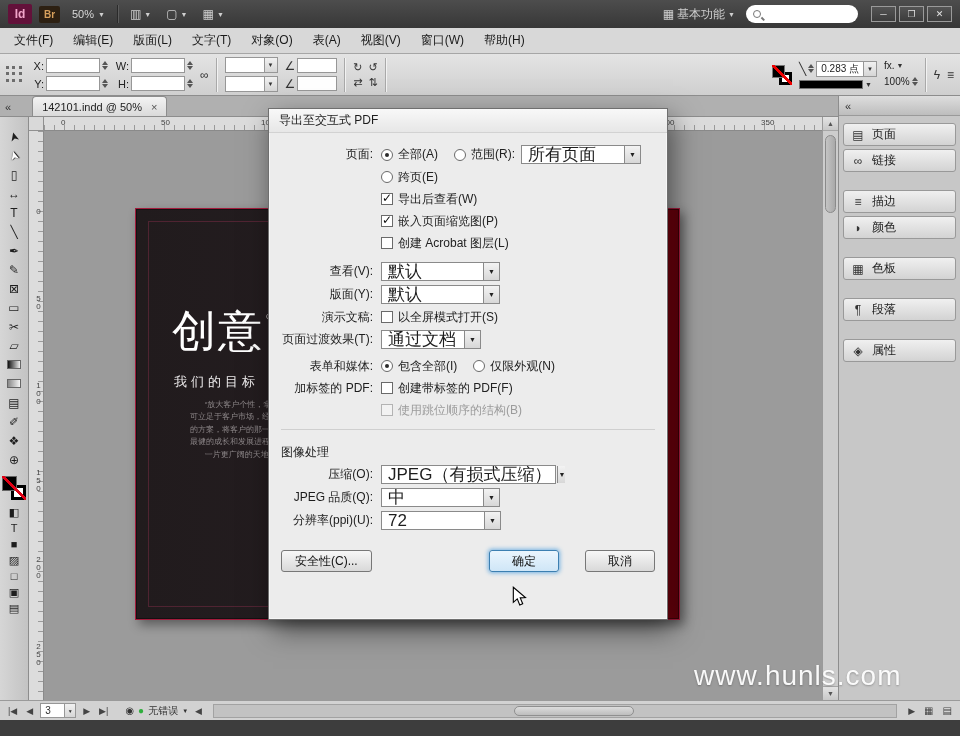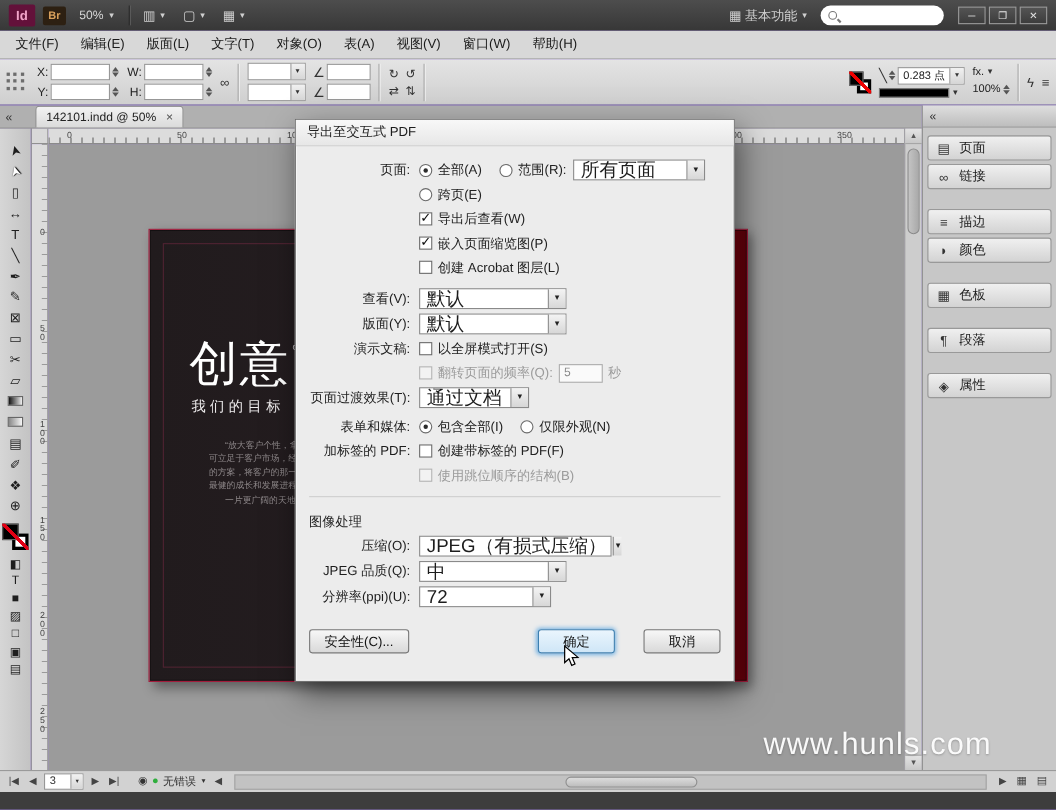--- a/index.html
+++ b/index.html
@@ -102,21 +102,21 @@
   .vnum:first-child { margin-top:76px; }
 
   
   .canvas { position:absolute; left:44px; top:131px; right:138px; bottom:36px; background:#9b9b9b; overflow:hidden; }
   .page { position:absolute; left:91px; top:77px; width:545px; height:412px;
     background:linear-gradient(90deg,#211b1d 0%,#241d20 42%,#43060d 62%,#8e000f 79%,#d01322 90%,#92000f 96%,#5c000a 100%);
     border:1px solid #a21c3c; box-shadow:4px 5px 10px rgba(0,0,0,.4), inset 0 0 0 1px rgba(0,0,0,.4); }
   .page .m-guides { position:absolute; inset:12px; border:1px solid rgba(220,60,110,.25); }
   .headline { position:absolute; left:36px; top:100px; font-size:44px; font-weight:300; color:#ffffff; letter-spacing:2px; line-height:1; }
   .headline-sub { position:absolute; left:130px; top:104px; font-size:7px; color:#c9c4c6; letter-spacing:1px; }
-  .subtitle { position:absolute; left:38px; top:152px; font-size:13px; color:#eceaeb; letter-spacing:4px; }
+  .subtitle { position:absolute; left:38px; top:164px; font-size:13px; color:#eceaeb; letter-spacing:4px; }
   .body-text { position:absolute; left:28px; top:190px; width:156px; font-size:8px; color:#8d8789; line-height:1.55; text-align:center; }
 
   .watermark { position:absolute; left:694px; top:660px; font-size:28px; color:rgba(255,255,255,.95);
     letter-spacing:1px; z-index:60; pointer-events:none; text-shadow:0 1px 2px rgba(0,0,0,.25); }
 
   
   .vscroll { position:absolute; right:122px; top:117px; width:16px; bottom:36px; background:#cdcdcd; border-left:1px solid #9a9a9a; }
   .vscroll .btn-up,.vscroll .btn-dn { position:absolute; left:0; right:0; height:14px; display:flex; align-items:center; justify-content:center; font-size:7px; color:#555; background:linear-gradient(#e3e3e3,#c8c8c8); }
   .vscroll .btn-up { top:0; border-bottom:1px solid #a6a6a6; }
   .vscroll .btn-dn { bottom:0; border-top:1px solid #a6a6a6; }
@@ -158,21 +158,21 @@
   .opt { display:flex; align-items:center; margin-right:16px; }
   .opt span { font-size:12px; }
   .radio { width:12px; height:12px; border-radius:50%; border:1px solid #6a6a6a; background:#fff; position:relative; margin-right:5px; flex:0 0 12px; }
   .radio.on::after { content:""; position:absolute; inset:3px; background:#2c2c2c; border-radius:50%; }
   .check { width:12px; height:12px; border:1px solid #6a6a6a; background:#fff; position:relative; margin-right:5px; flex:0 0 12px; }
   .check.on::after { content:"✓"; position:absolute; left:0; top:-3px; font-size:12px; color:#0b0b0b; }
   .combo { height:19px; background:#fff; border:1px solid #8a8a8a; display:flex; align-items:center; }
   .combo .val { flex:1; padding:0 6px; font-size:17px; color:#1d1d1d; white-space:nowrap; }
   .combo .arrow { width:16px; align-self:stretch; border-left:1px solid #8a8a8a; background:linear-gradient(#f3f3f3,#d7d7d7); display:flex; align-items:center; justify-content:center; }
   .combo .arrow::after { content:"▼"; font-size:7px; color:#222; }
-  .w120{width:120px;} .w130{width:134px;justify-content:flex-end;} .w100{width:100px;} .w175{width:175px;}
+  .w120{width:120px;} .w130{width:119px;justify-content:flex-end;} .w100{width:100px;} .w175{width:175px;}
   .mini-input { width:40px; height:17px; border:1px solid #ababab; background:#fafafa; font-size:11px; color:#8a8a8a; padding:0 4px; margin:0 5px; }
   .disabled, .disabled span { color:#9b9b9b; }
   .disabled .check { border-color:#b3b3b3; background:#f2f2f2; }
   .dsection { margin:10px 0 2px; padding-top:14px; border-top:1px solid #cfcfcf; font-size:12px; color:#1d1d1d; }
   .dbtn-row { display:flex; align-items:center; margin-top:20px; }
   .btn { height:22px; padding:0 13px; background:linear-gradient(#f7f7f7,#d9d9d9); border:1px solid #777;
     border-radius:3px; font-size:12px; color:#111; display:flex; align-items:center; justify-content:center; }
   .btn.default { background:linear-gradient(#eaf5fd,#cfe6f7); border-color:#3c7fb1; box-shadow:0 0 4px 1px #74b2e2; width:70px; }
   .btn.cancel { width:70px; margin-left:26px; }
   .btn.security { margin-right:auto; }
@@ -656,29 +656,20 @@
           <span class="arrow"></span>
         </div>
       </div>
       <div class="drow">
         <span class="dlabel">演示文稿:</span>
         <span class="opt">
           <span class="check"></span>
           <span>以全屏模式打开(S)</span>
         </span>
       </div>
-      <div class="drow disabled">
-        <span class="dlabel"></span>
-        <span class="opt" style="margin-right:0">
-          <span class="check"></span>
-          <span>翻转页面的频率(Q):</span>
-        </span>
-        <input class="mini-input" value="5" style="">
-        <span>秒</span>
-      </div>
       <div class="drow">
         <span class="dlabel">页面过渡效果(T):</span>
         <div class="combo w100">
           <span class="val">通过文档</span>
           <span class="arrow"></span>
         </div>
       </div>
 
       <div class="drow" style="margin-top:8px">
         <span class="dlabel">表单和媒体:</span>

